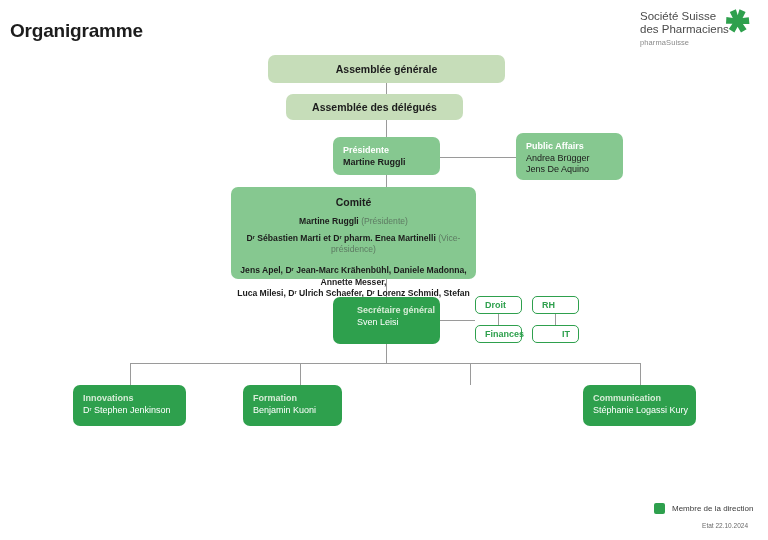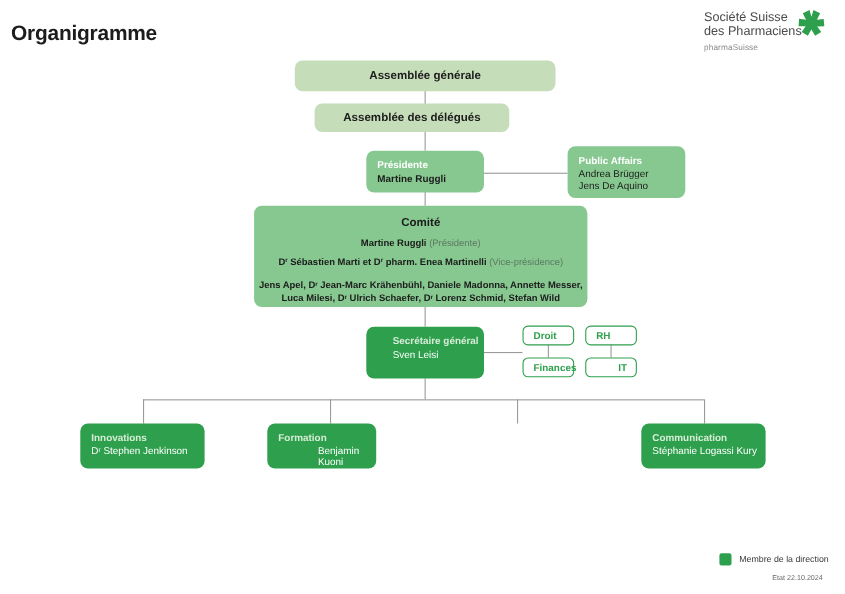--- a/index.html
+++ b/index.html
@@ -144,21 +144,21 @@
     <div class="ttl">Présidente</div>
     <div class="nm" style="margin-top:2px;font-weight:bold;">Martine Ruggli</div>
   </div>
 
   <div class="box b-med pad" style="left:516px;top:133px;width:107px;height:47px;">
     <div class="ttl">Public Affairs</div>
     <div class="nm" style="margin-top:2px;">Andrea Brügger</div>
     <div class="nm" style="margin-top:1px;">Jens De Aquino</div>
   </div>
 
-  <div class="box comite" style="left:231px;top:187px;width:303px;height:92px;">
+  <div class="box comite" style="left:231px;top:187px;width:245px;height:92px;">
     <div class="c-head">Comité</div>
 
     <div class="c-row">
       <b>Martine Ruggli</b>
       <span class="c-role">(Présidente)</span>
     </div>
 
     <div class="c-row" style="margin-top:6px;">
       <b><span>D</span><sup>r</sup><span> Sébastien Marti et D</span><sup>r</sup><span> pharm. Enea Martinelli</span></b>
       <span class="c-role">(Vice-présidence)</span>
@@ -188,21 +188,21 @@
     <span>IT</span>
   </div>
 
   <div class="box b-strong pad" style="left:73px;top:385px;width:113px;height:41px;">
     <div class="ttl">Innovations</div>
     <div class="nm" style="margin-top:2px;"><span>D</span><sup>r</sup><span> Stephen Jenkinson</span></div>
   </div>
 
   <div class="box b-strong pad" style="left:243px;top:385px;width:99px;height:41px;">
     <div class="ttl">Formation</div>
-    <div class="nm" style="margin-top:2px;margin-left:36px;">Benjamin Kuoni</div>
+    <div class="nm" style="margin-top:2px;">Benjamin Kuoni</div>
   </div>
 
 
   <div class="box b-strong pad" style="left:583px;top:385px;width:113px;height:41px;">
     <div class="ttl">Communication</div>
     <div class="nm" style="margin-top:2px;">Stéphanie Logassi Kury</div>
   </div>
 
   <div class="legend">
     <div class="legend-swatch"></div>

